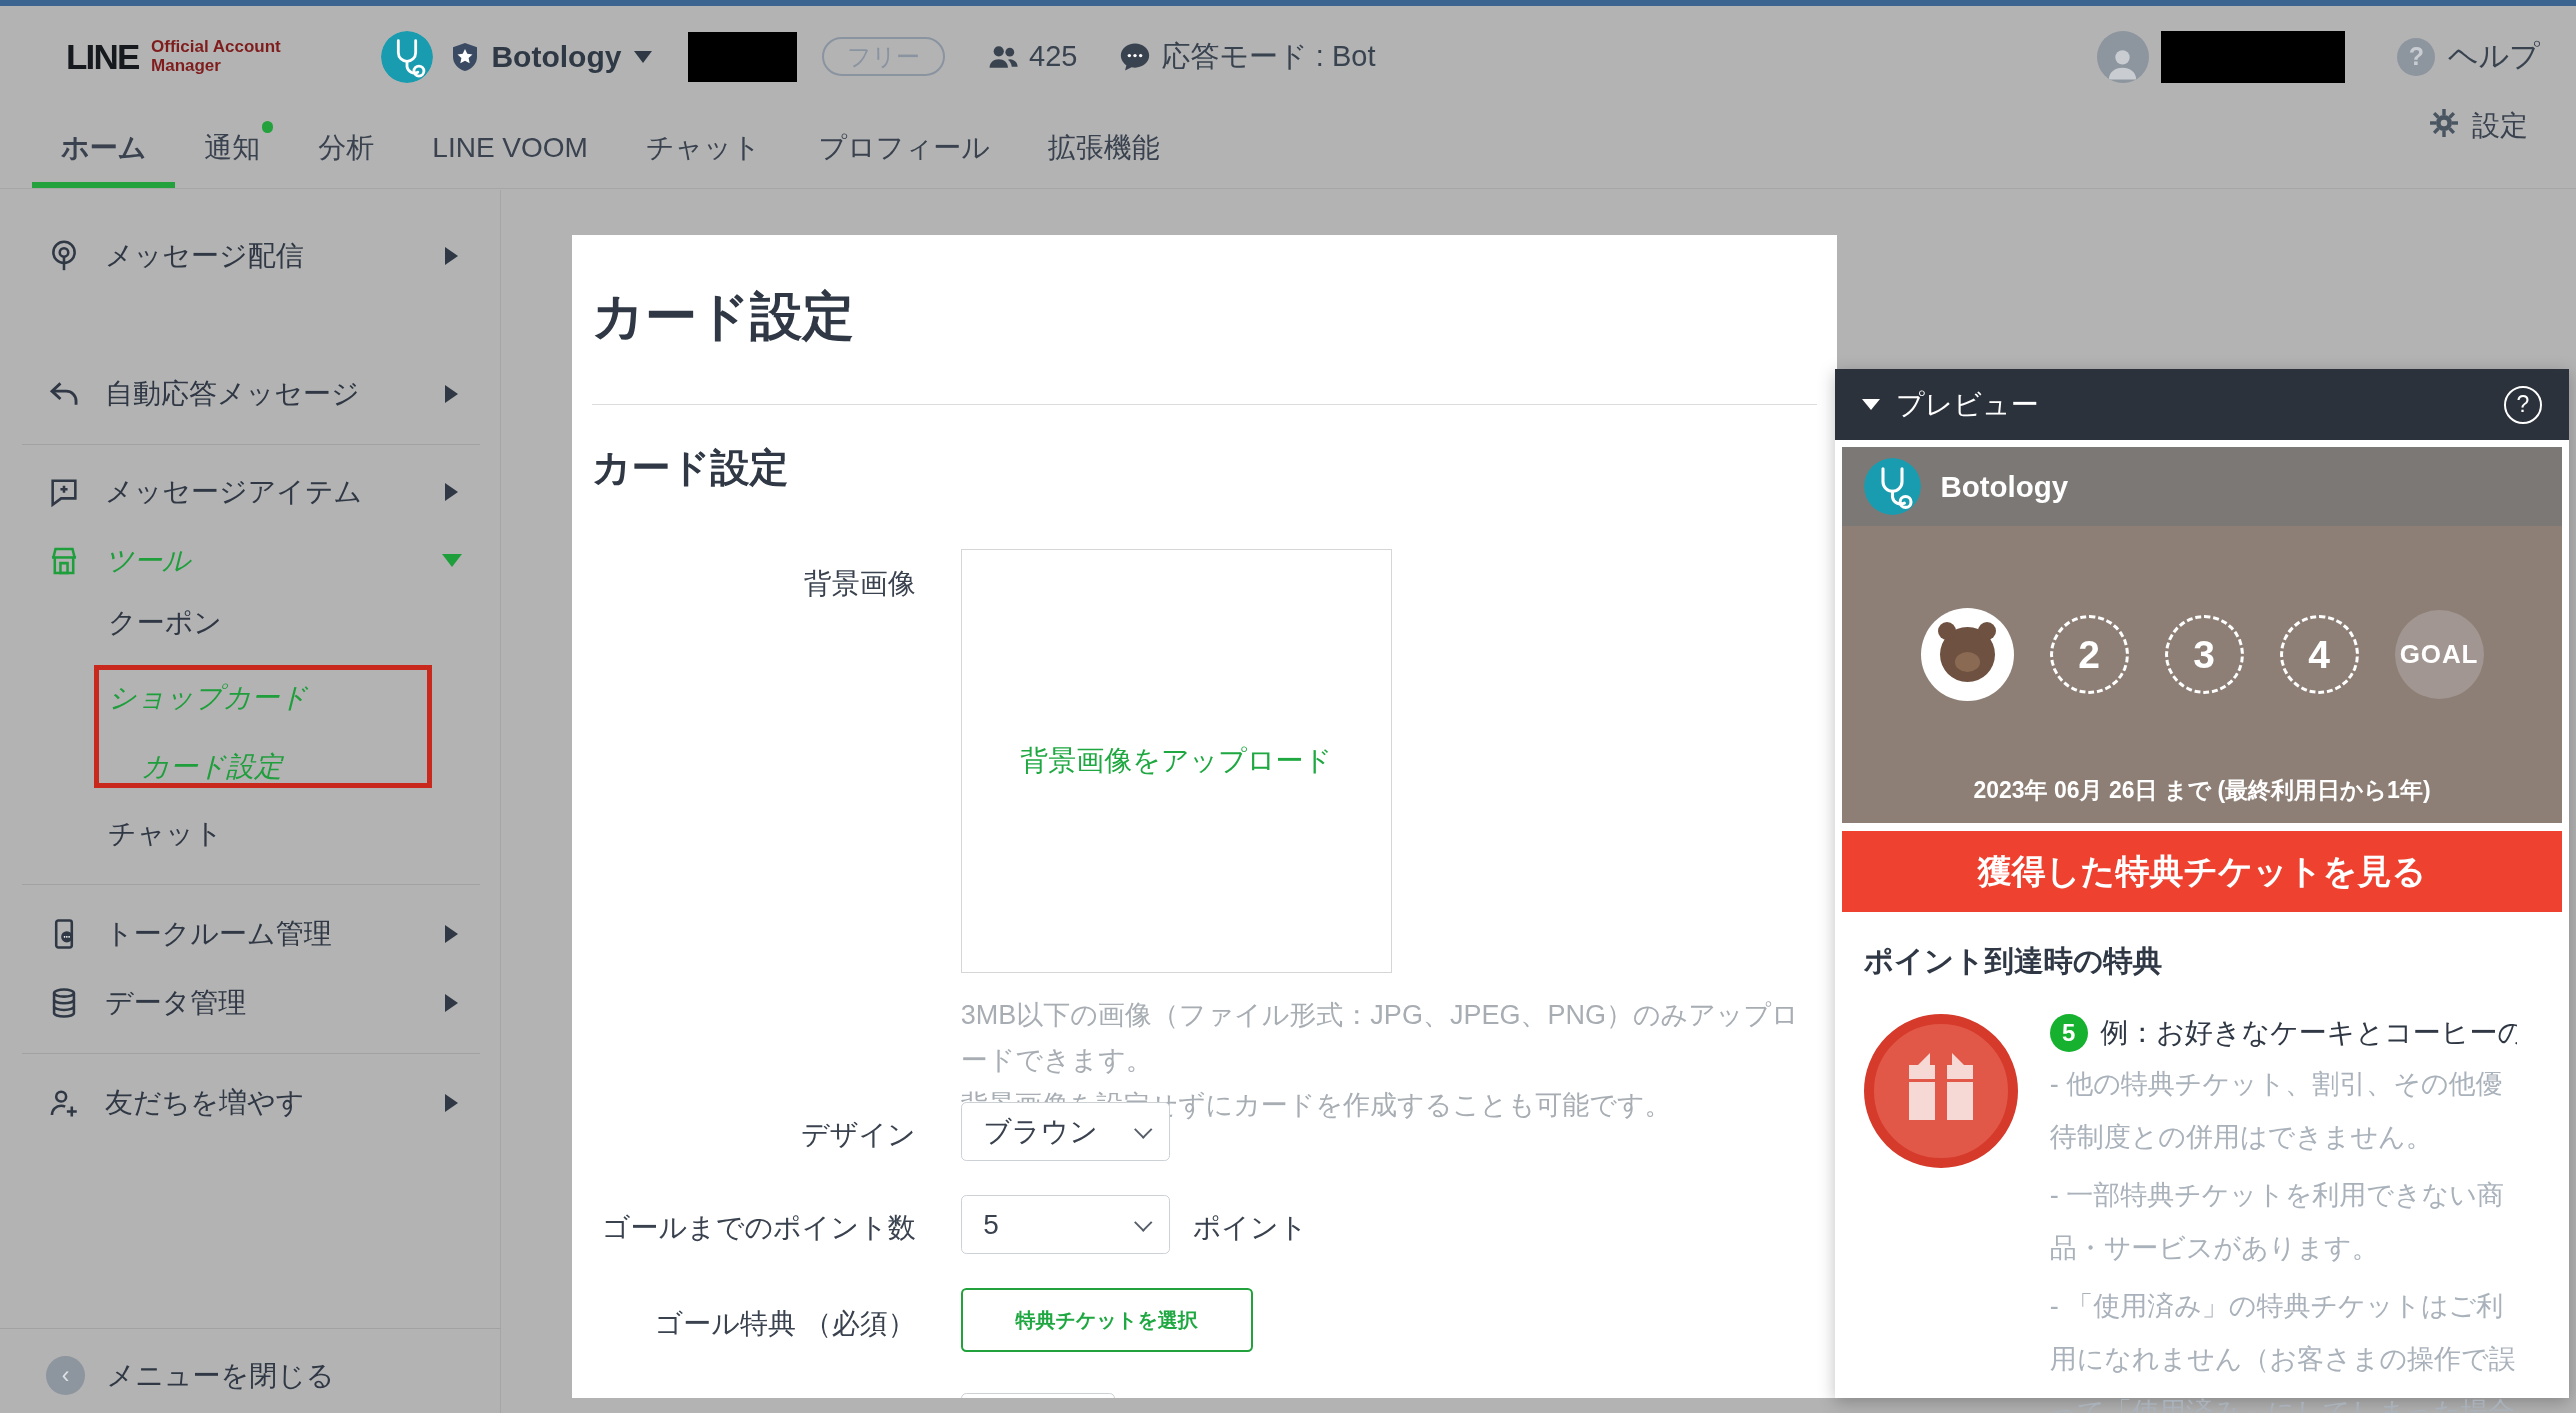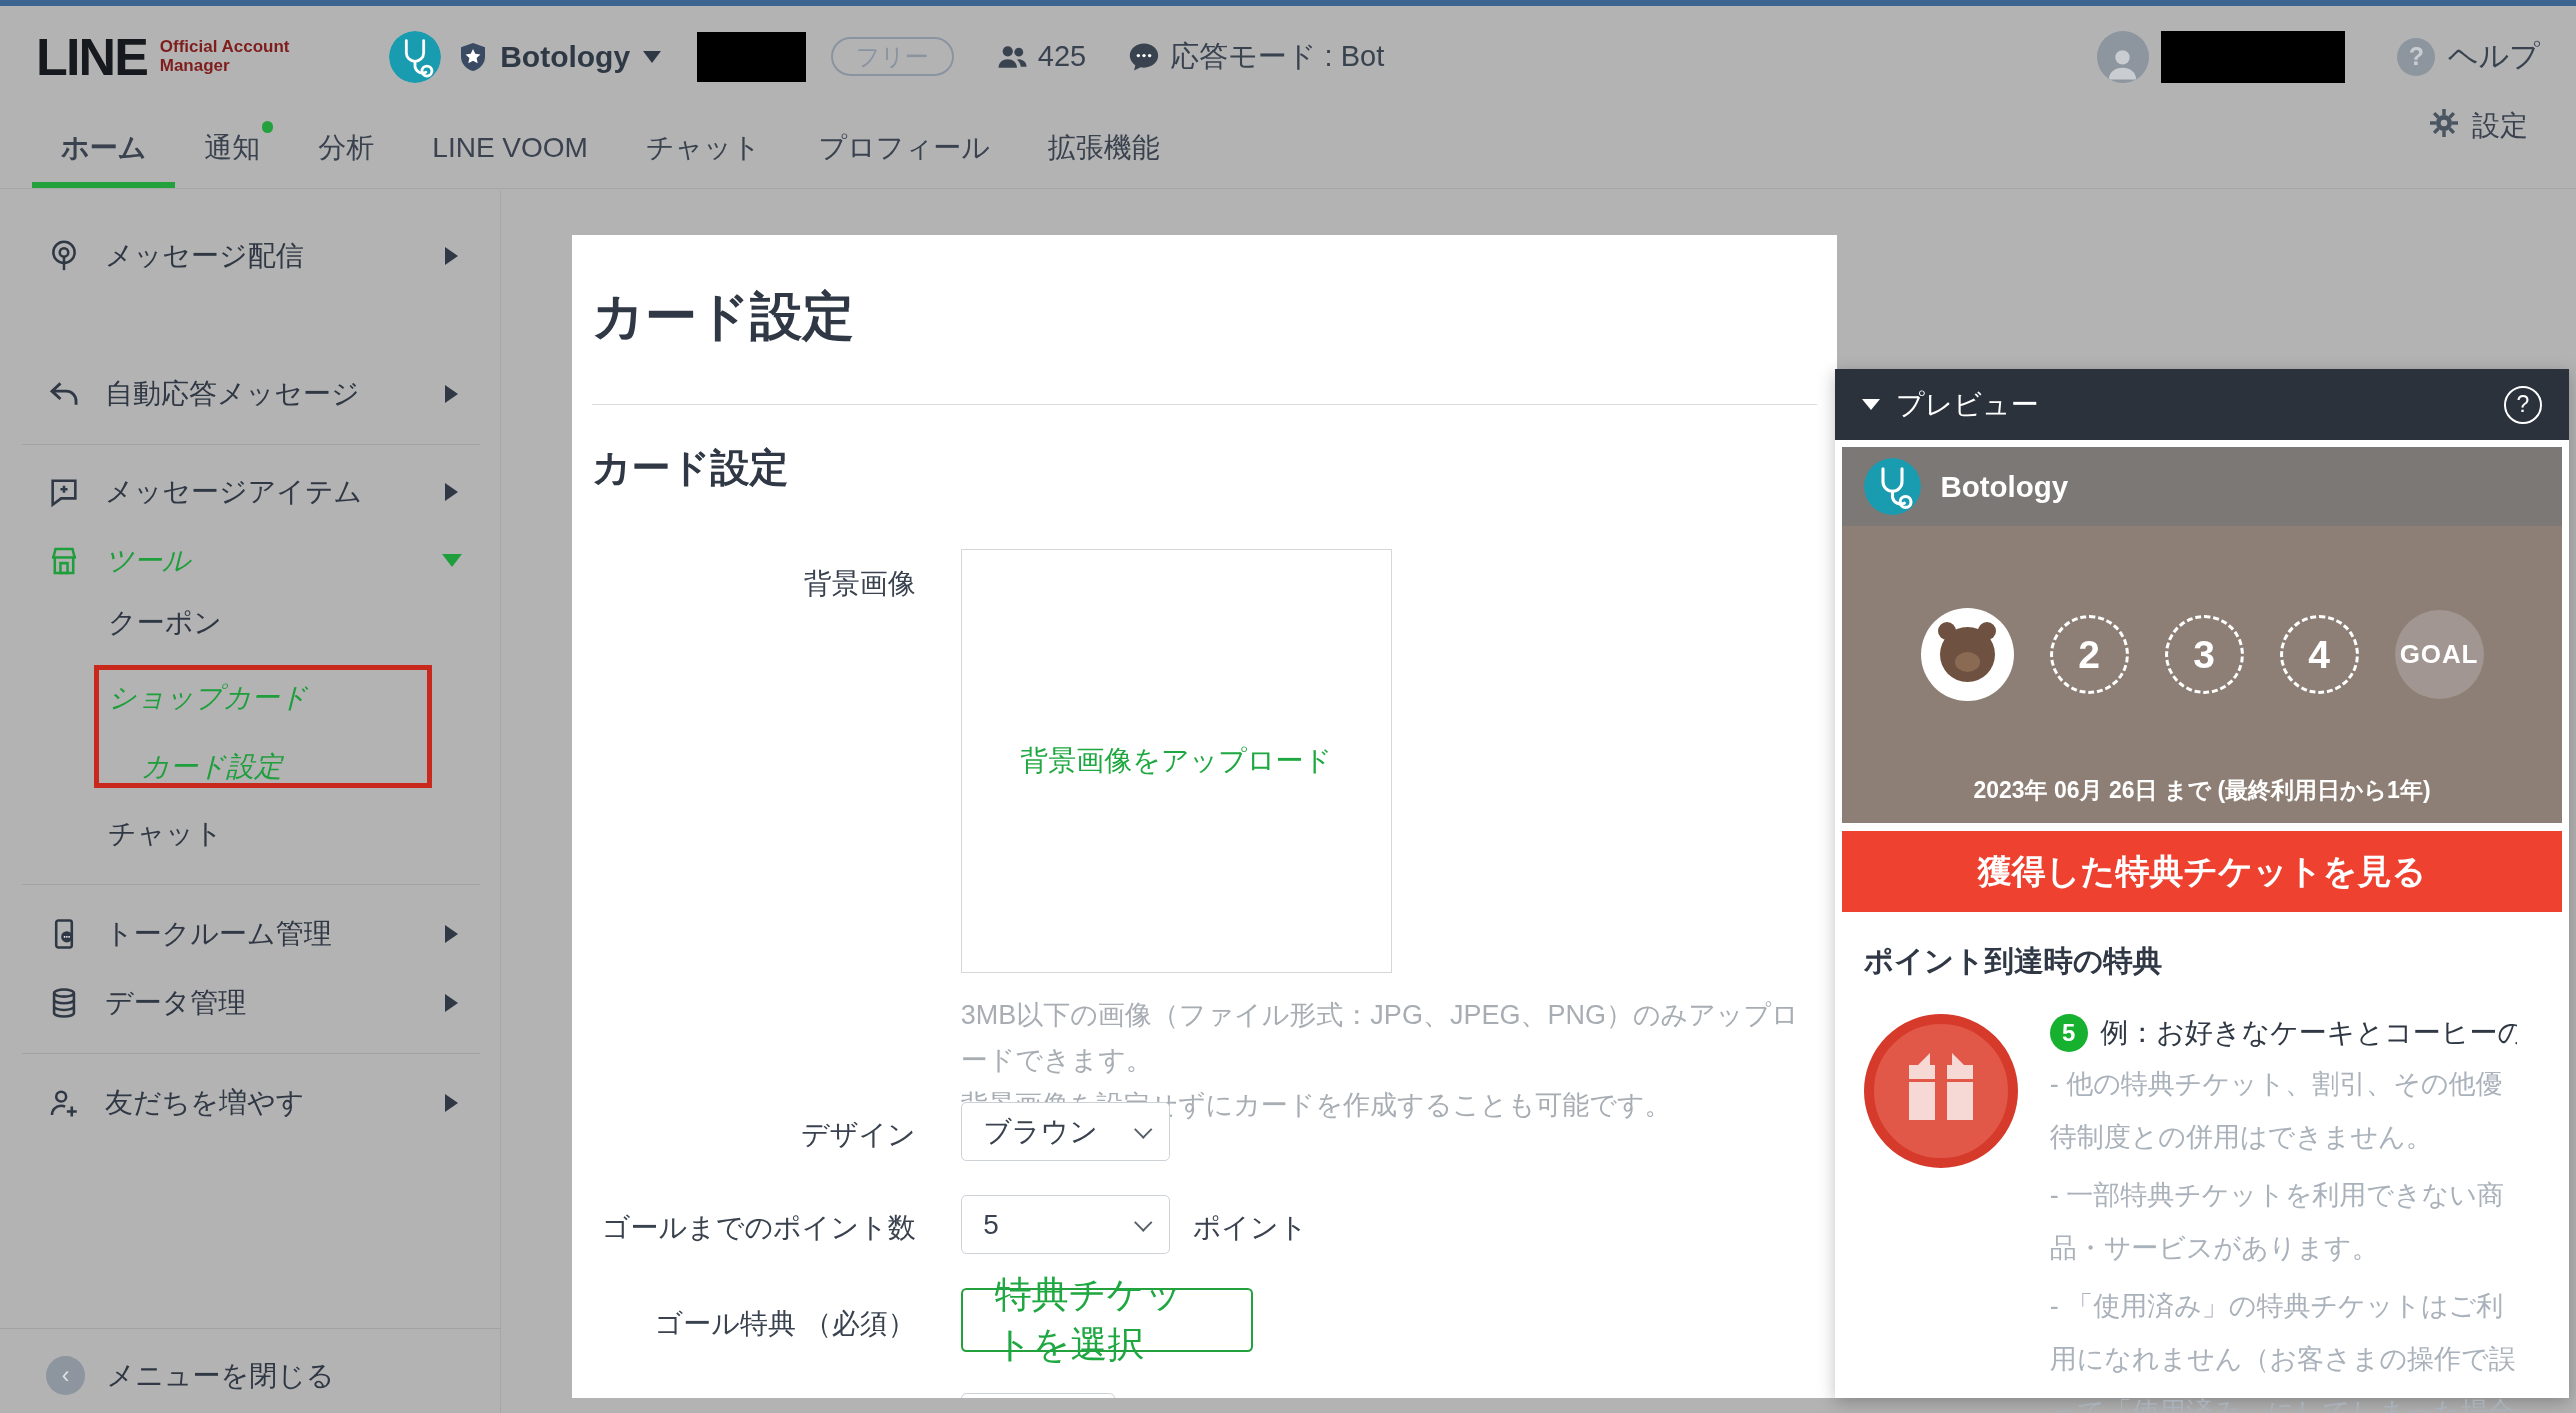--- a/index.html
+++ b/index.html
@@ -5,21 +5,21 @@
   * { margin:0; padding:0; box-sizing:border-box; }
   html,body { width:2576px; height:1413px; }
   body { font-family:"Liberation Sans","DejaVu Sans",sans-serif; background:#b3b3b3; position:relative; overflow:hidden; color:#39424e; }
 
   
   .top-strip { position:absolute; left:0; top:0; width:2576px; height:6.3px; background:#3c6491; }
 
   
   .header { position:absolute; left:0; top:6.3px; width:2576px; height:101px; display:flex; align-items:center; padding:0 36px; }
   .brand { display:flex; align-items:center; gap:12.5px; }
-  .brand-line { font-size:52px; font-weight:bold; color:#16191d; letter-spacing:-1.8px; }
+  .brand-line { font-size:35px; font-weight:bold; color:#16191d; letter-spacing:-1.8px;margin-left:30px; }
   .brand-sub { font-size:17px; font-weight:bold; color:#7f1d1d; line-height:1.1; }
   .oa-avatar { width:52px; height:52px; border-radius:50%; overflow:hidden; margin-left:100px; flex:none; }
   .shield { margin-left:16px; flex:none; display:flex; }
   .oa-name { margin-left:10.7px; font-size:30px; font-weight:bold; color:#2f3945; }
   .caret-down { width:0; height:0; border-left:9.8px solid transparent; border-right:9.8px solid transparent; border-top:12.5px solid #2f3945; margin-left:12.5px; }
   .redact { background:#000; }
   .redact-1 { width:109px; height:50px; margin-left:36px; }
   .plan-pill { margin-left:25px; border:2.7px solid #8a94a1; color:#8a94a1; border-radius:894px; font-size:24px; padding:5.4px 23px; line-height:1; }
   .stat { display:flex; align-items:center; gap:9px; margin-left:41px; font-size:29px; color:#39434f; }
   .hdr-right { margin-left:auto; display:flex; align-items:center; }
@@ -56,21 +56,21 @@
   .section-title { font-size:39px; font-weight:bold; color:#2f3844; margin-top:36px; }
   .form { position:relative; margin-top:54px; }
   .frow { position:absolute; left:0; width:1225px; }
   .flabel { position:absolute; width:324px; text-align:right; font-size:28px; color:#39424e; }
   .fctrl { position:absolute; left:369px; }
   .upload-box { width:431px; height:424px; border:1.8px solid #d6d6d6; background:#fff; display:flex; align-items:center; justify-content:center; }
   .upload-link { color:#1fa841; font-size:28px; }
   .helper { color:#a7adb3; font-size:27px; line-height:45px; }
   .select { height:59px; border:1.8px solid #ccd1d6; border-radius:5.4px; background:#fff; display:flex; align-items:center; padding:0 21.5px; font-size:28px; color:#39424e; position:relative; }
   .select .chev { position:absolute; right:19.7px; top:19.7px; width:12.5px; height:12.5px; border-right:2.7px solid #555e68; border-bottom:2.7px solid #555e68; transform:rotate(45deg); }
-  .gbtn { height:64px; border:2.7px solid #22a13c; border-radius:5.4px; background:#fff; color:#1fa841; font-size:37px; display:flex; align-items:center; justify-content:center; padding:0 32px; }
+  .gbtn { height:64px; border:2.7px solid #22a13c; border-radius:5.4px; background:#fff; color:#1fa841; font-size:20px; display:flex; align-items:center; justify-content:center; padding:0 32px;font-weight:bold; }
 
   
   .preview { position:absolute; left:1835px; top:369px; width:734px; height:1029px; background:#fff; box-shadow:0 3.6px 16px rgba(0,0,0,.25); }
   .pv-header { height:71px; background:#2b323c; display:flex; align-items:center; padding:0 27px; }
   .pv-caret { width:0; height:0; border-left:9px solid transparent; border-right:9px solid transparent; border-top:11.6px solid #fff; margin-right:16px; }
   .pv-title { color:#fff; font-size:28px; }
   .pv-help { margin-left:auto; width:38px; height:38px; border:2.7px solid #fff; border-radius:50%; color:#fff; font-size:23px; display:flex; align-items:center; justify-content:center; }
   .pv-body { padding:7.2px; }
   .chat-header { height:79px; background:#7c7876; display:flex; align-items:center; padding:0 21.5px; }
   .chat-avatar { width:57px; height:57px; border-radius:50%; overflow:hidden; flex:none; }

